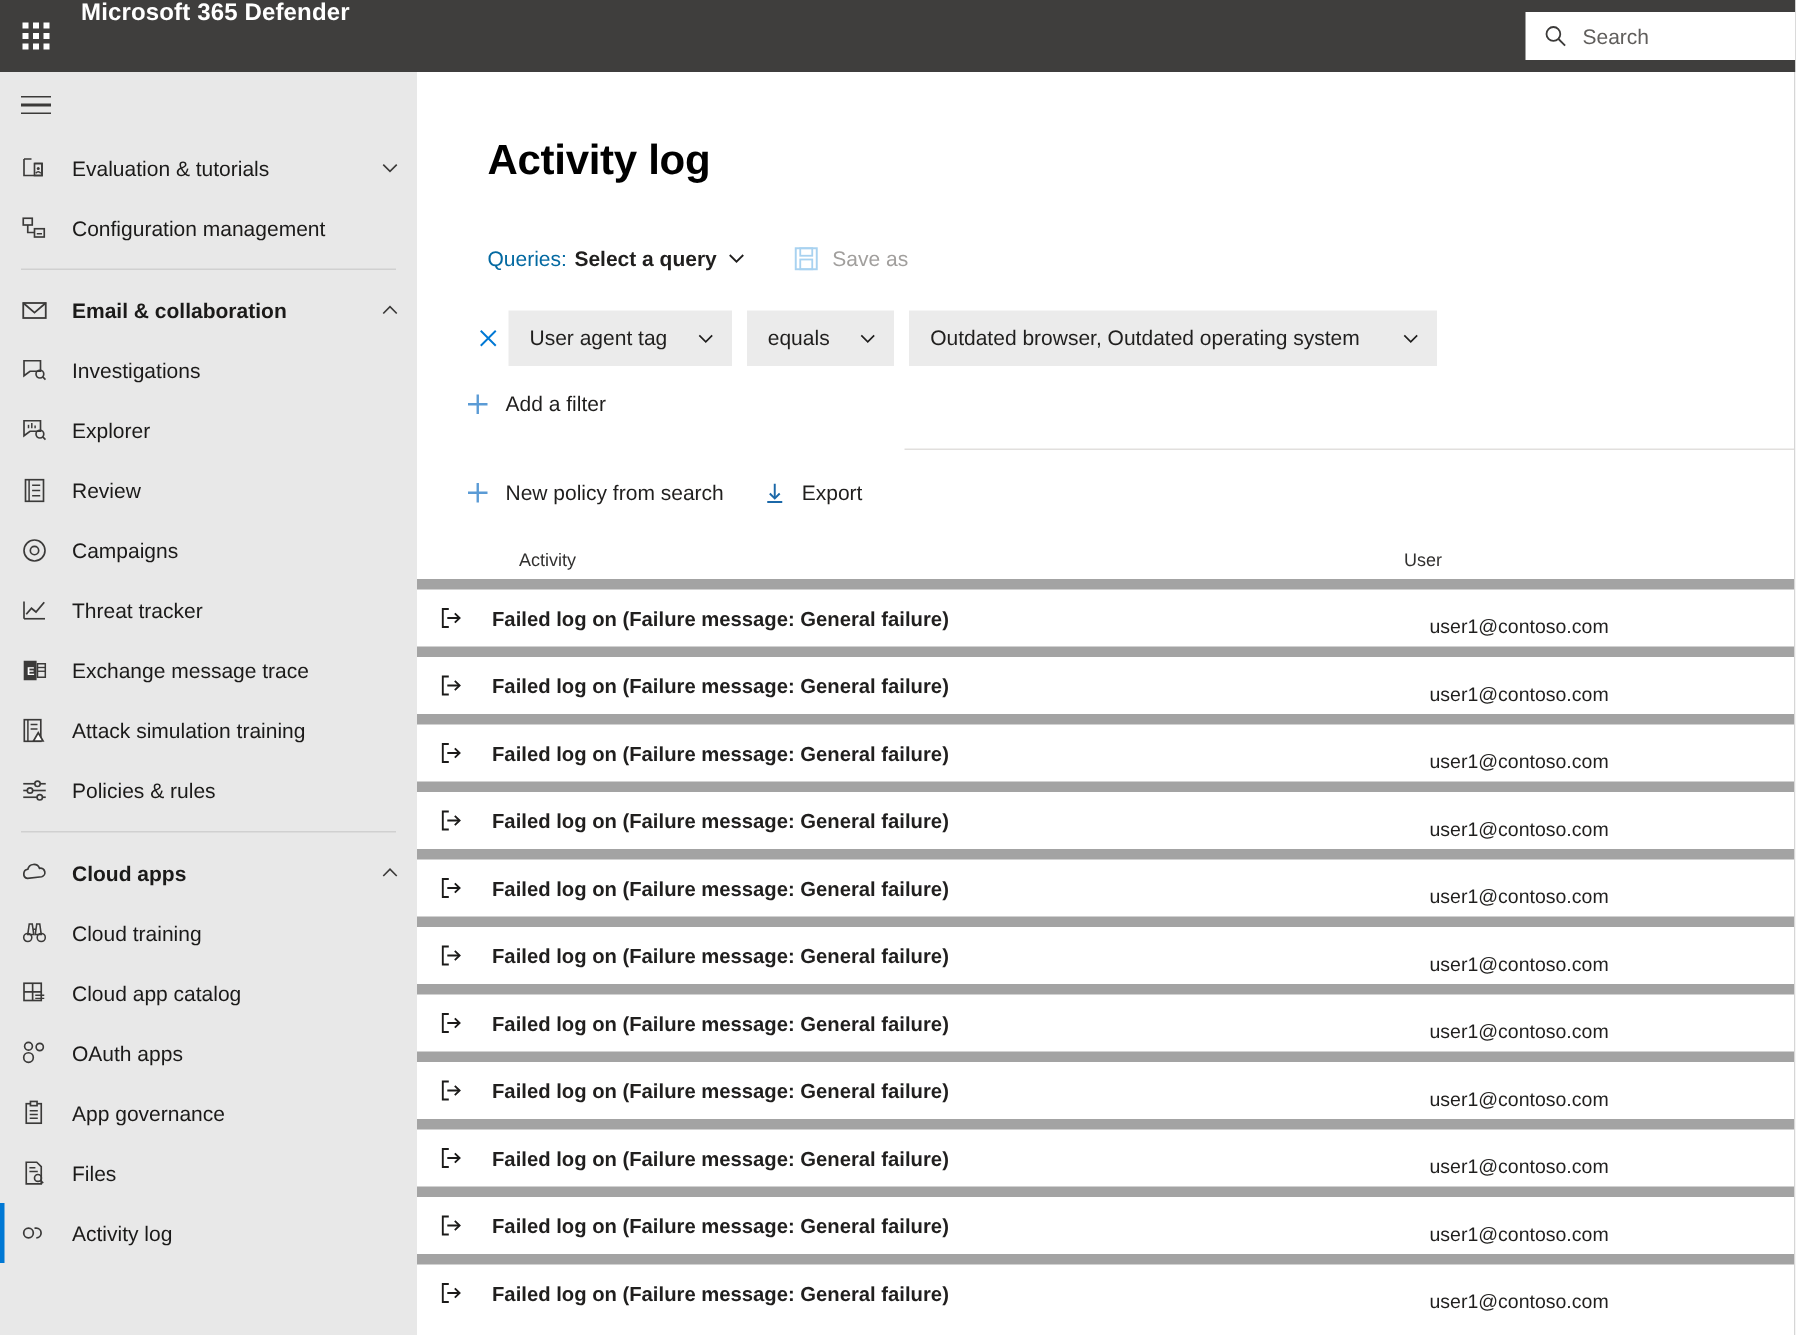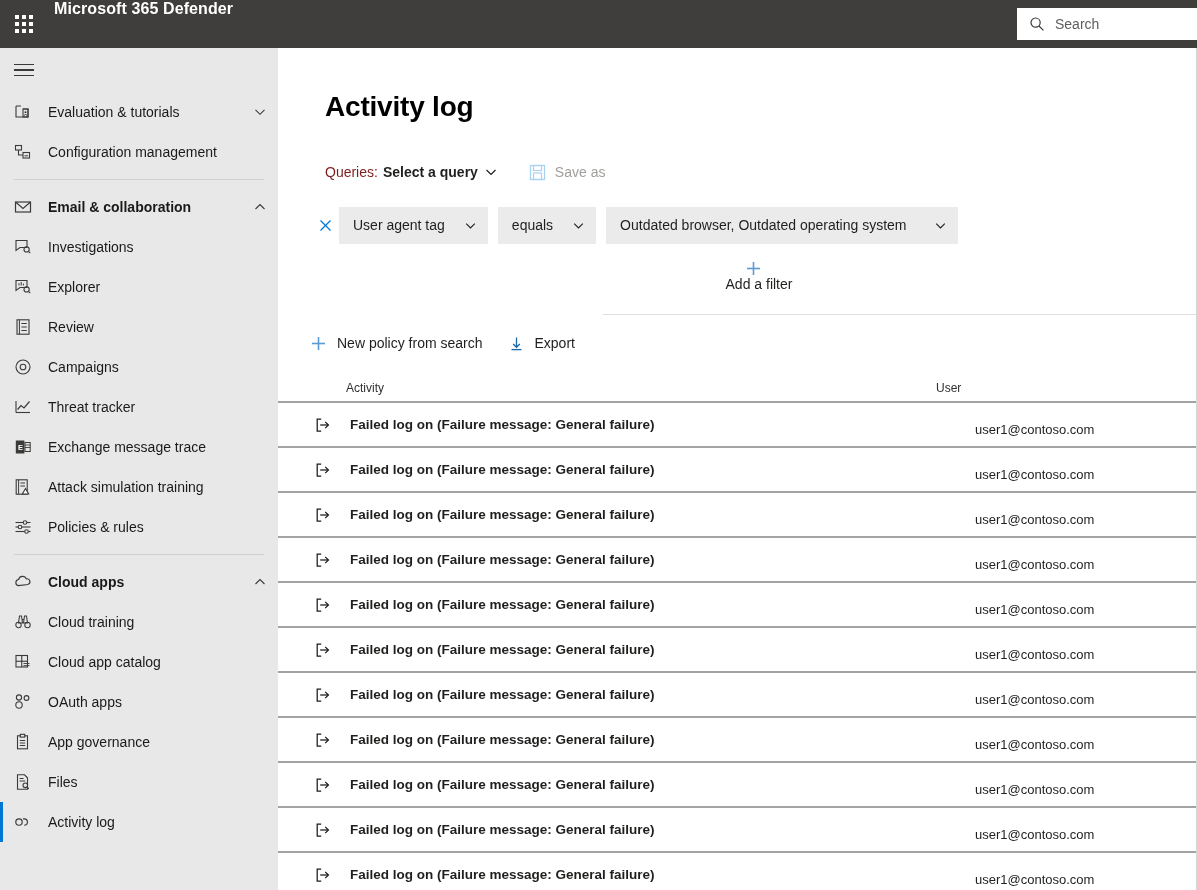--- a/index.html
+++ b/index.html
@@ -94,21 +94,21 @@
   }
   .page-title {
     font-size: 28px; font-weight: bold; color: #000000;
     margin: 43px 0 0 47px; letter-spacing: -.2px;
   }
 
   .queries-row {
     display: flex; align-items: center;
     margin: 38px 0 0 47px; height: 22px;
   }
-  .queries-label { font-size: 14px; color: #7f1d1d; }
+  .queries-label { font-size: 14px; color: #0369a1; }
   .queries-value { font-size: 14px; color: #201f1e; font-weight: bold; margin-left: 5px; }
   .queries-chev { margin-left: 7px; display: block; }
   .save-as {
     display: flex; align-items: center; margin-left: 32px;
     cursor: default;
   }
   .save-as .txt { font-size: 14px; color: #a19f9d; margin-left: 9px; }
 
   .filter-row {
     display: flex; align-items: center;
@@ -120,22 +120,22 @@
     display: flex; align-items: center;
     padding: 0 12px 0 14px;
     font-size: 14px; color: #201f1e;
     cursor: pointer; white-space: nowrap;
   }
   .pill .pchev { margin-left: 20px; display: block; }
   .pill.wide .pchev { margin-left: 28px; }
   .pill + .pill { margin-left: 10px; }
 
   .add-filter {
-    display: flex; align-items: center;
-    margin: 20px 0 0 33px; cursor: pointer; flex-direction: column;
+    display: flex; align-items: flex-end;
+    margin: 20px 0 0 33px; cursor: pointer;
   }
   .add-filter .txt { font-size: 14px; color: #201f1e; margin-left: 11px; }
 
   .toolbar-sep {
     height: 1px; background: #e1dfdd;
     margin: 22px 0 0 325px; width: 100%;
   }
   .cmd-bar {
     display: flex; align-items: center;
     margin: 14px 0 0 33px; height: 28px;
@@ -150,22 +150,22 @@
   .table { margin-top: 18px; width: 100%; }
   .thead {
     display: flex; align-items: center;
     height: 26px; padding-left: 33px;
   }
   .th { font-size: 12px; color: #323130; }
   .th-activity { width: 625px; padding-left: 35px; }
   .th-user { width: 200px; }
   .row {
     display: flex; align-items: center;
-    height: 45px; padding-left: 37px;
-    border-top: 2px solid #a3a3a3;
+    height: 45px; padding-left: 15px;
+    border-top: 7px solid #a3a3a3;
   }
   .cell-icon {
     width: 35px; min-width: 35px;
     display: flex; align-items: center;
   }
   .cell-activity {
     width: 625px;
     font-size: 13.5px; font-weight: bold; color: #201f1e;
     white-space: nowrap;
   }

